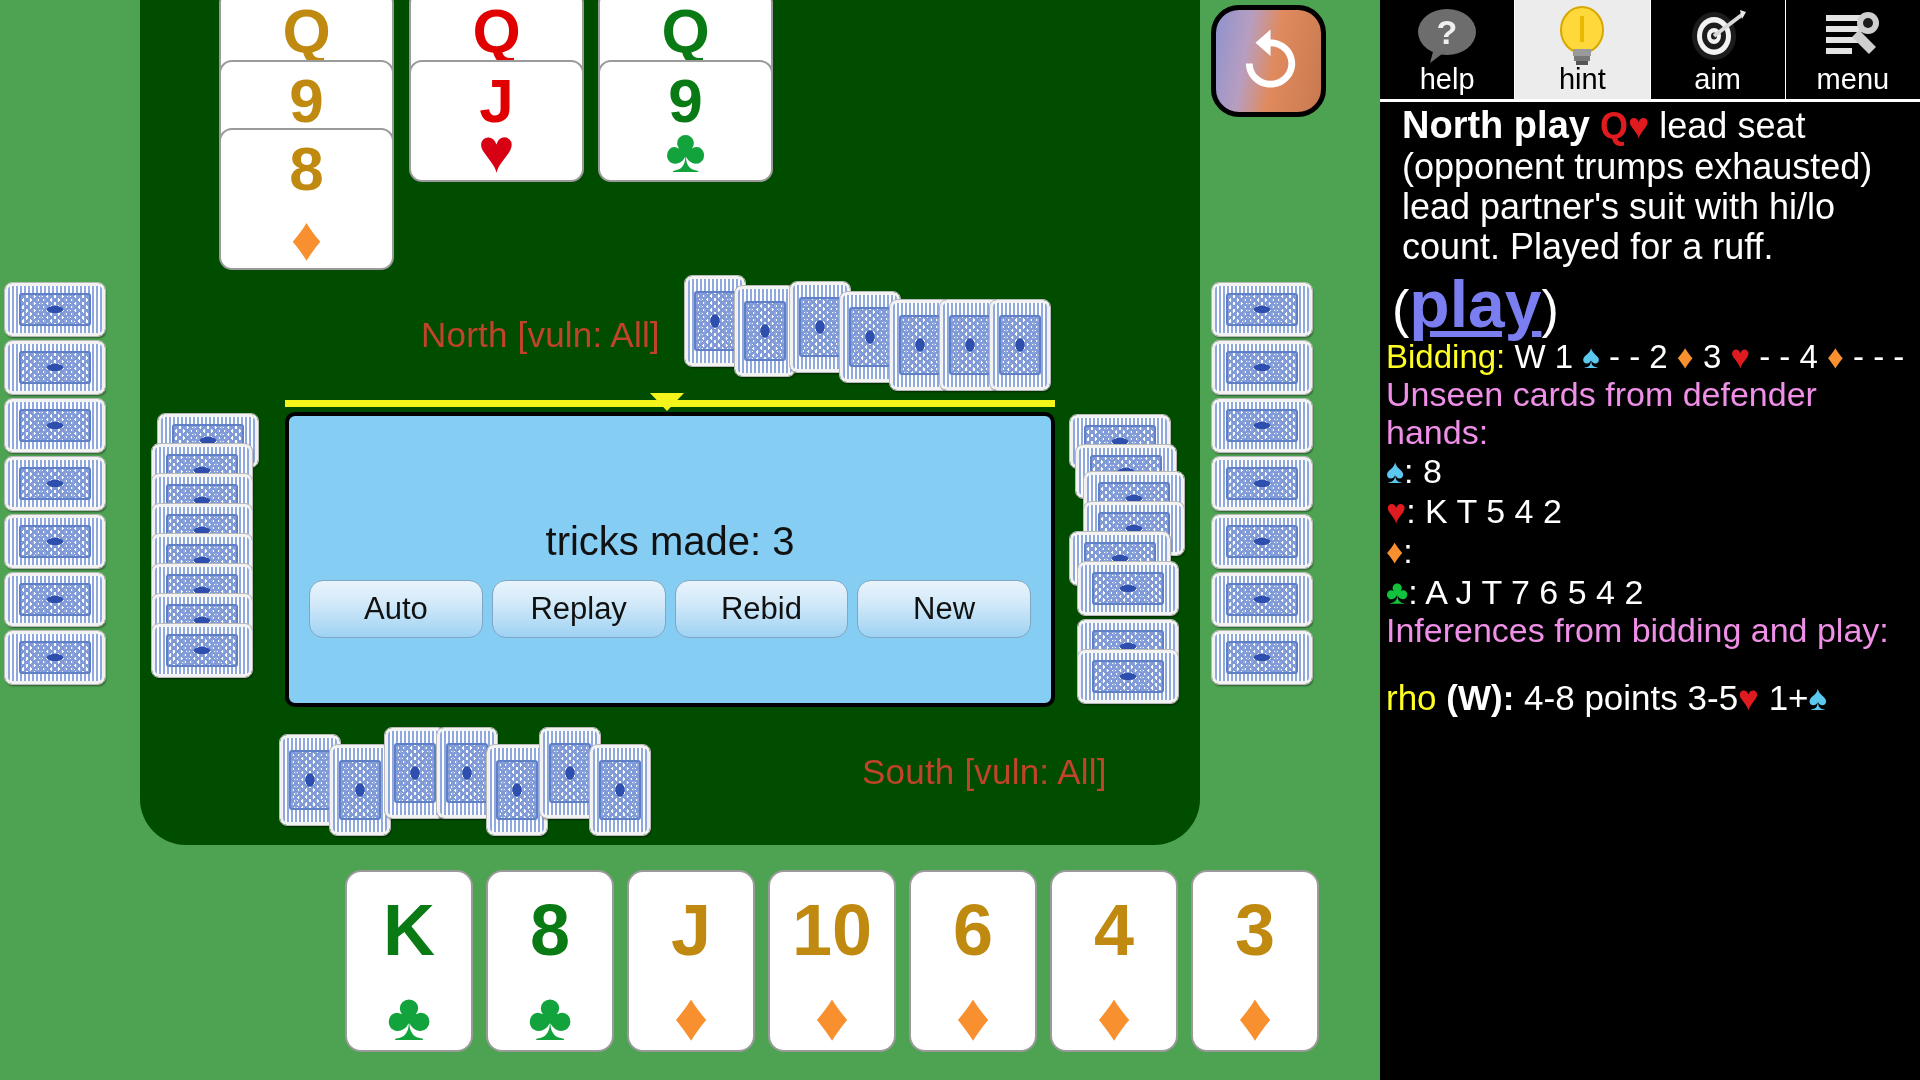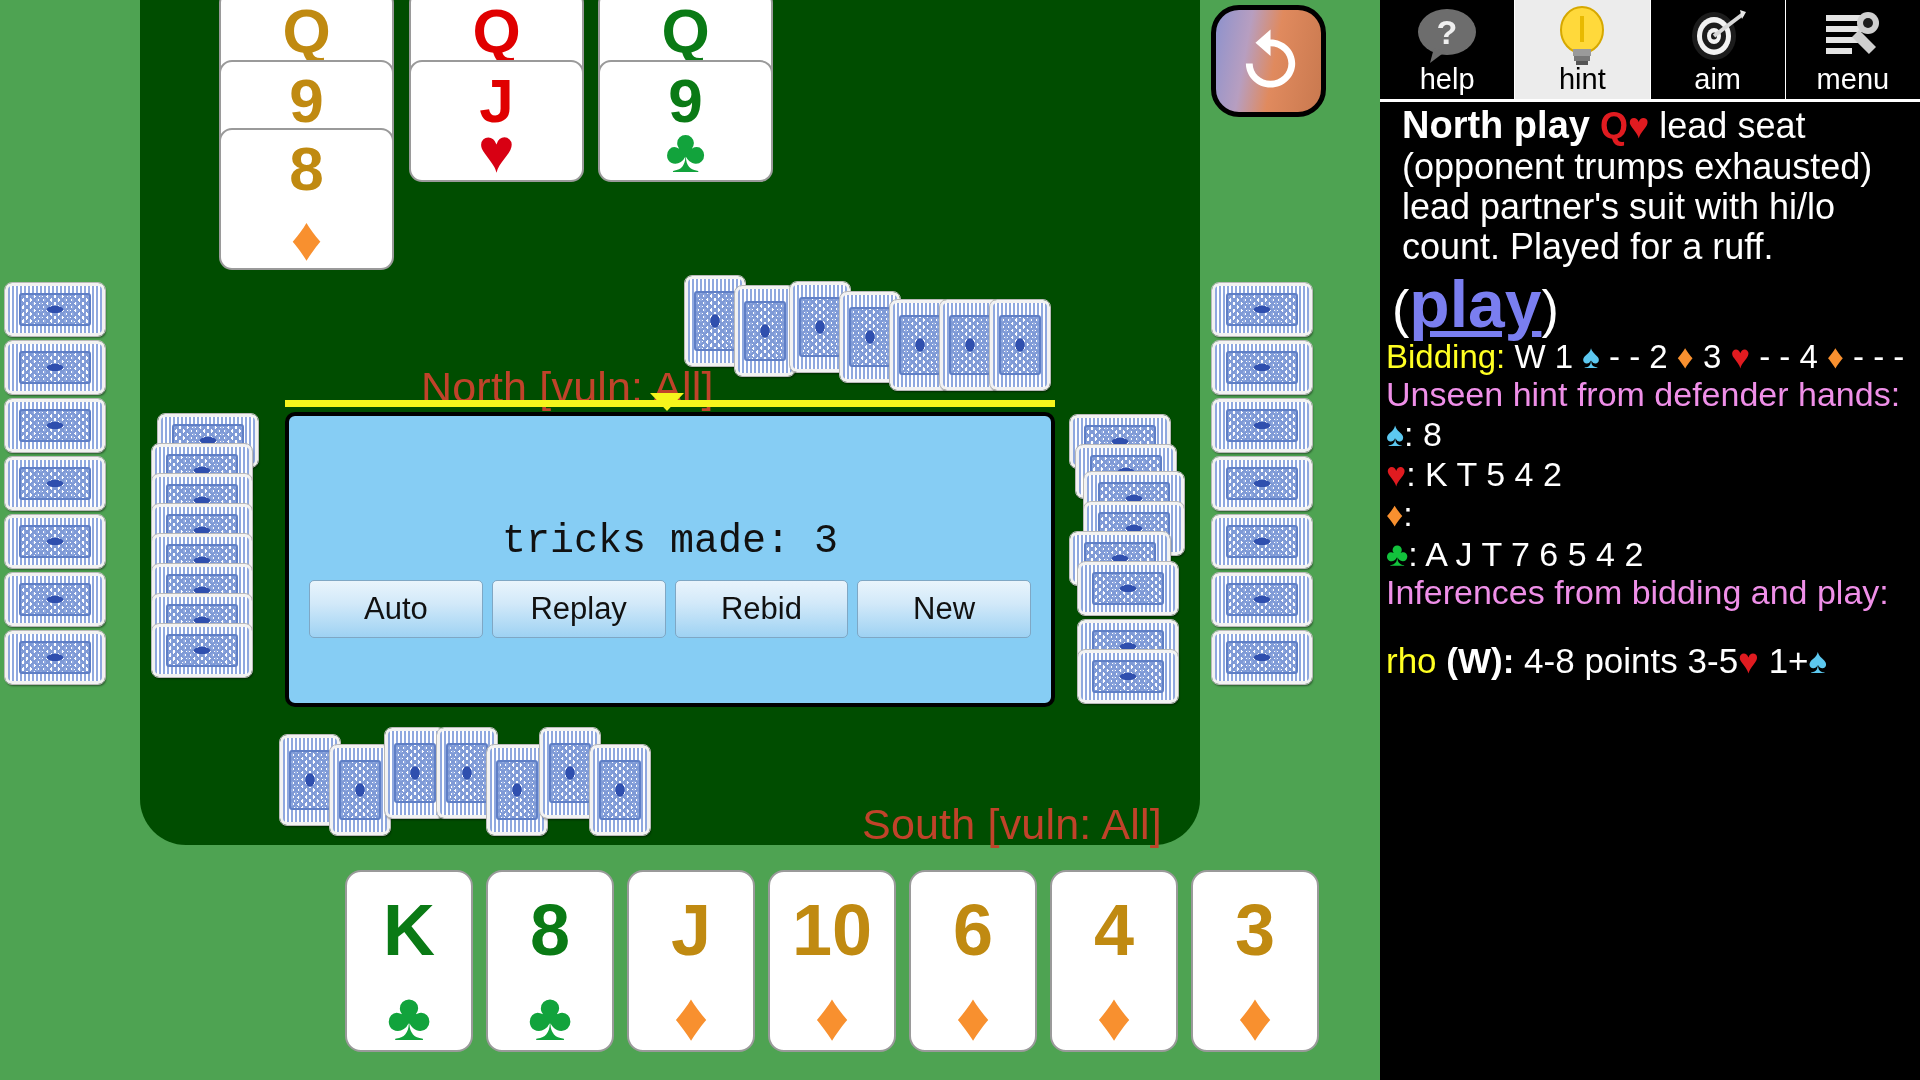--- a/index.html
+++ b/index.html
@@ -2,21 +2,21 @@
 <html><head>
 <meta charset="utf-8">
 <style>
   html,body{margin:0;padding:0;background:#000;}
   body{width:1920px;height:1080px;overflow:hidden;font-family:"Liberation Sans",sans-serif;}
   #root{position:relative;width:1920px;height:1080px;background:#4ea352;}
 
   
   .table-felt{position:absolute;left:140px;top:0;width:1060px;height:845px;background:#004d00;border-radius:0 0 46px 46px;}
 
-  .seat-label{position:absolute;font-size:43px;color:#c0432a;white-space:nowrap;letter-spacing:.2px;margin-top:48px;}
+  .seat-label{position:absolute;font-size:35px;color:#c0432a;white-space:nowrap;letter-spacing:.2px;}
   #north-label{left:421px;top:315px;}
   #south-label{left:862px;top:752px;}
 
   
   .card{position:absolute;background:#fff;border:2px solid #9a9a9a;border-radius:13px;box-sizing:border-box;}
   .card .rank{position:absolute;left:0;right:0;text-align:center;font-weight:bold;line-height:1;}
   .card .pip{position:absolute;left:0;right:0;text-align:center;line-height:1;}
   .suit-d .rank{color:#c08a11;} .suit-d .pip{color:#f8902f;}
   .suit-h .rank{color:#e00000;} .suit-h .pip{color:#d80013;}
   .suit-c .rank{color:#0a7a15;} .suit-c .pip{color:#12a33c;}
@@ -63,23 +63,23 @@
           background:#86cdf4;border:4px solid #000;border-radius:10px;box-sizing:border-box;}
   #dialog-yellowbar{position:absolute;left:285px;top:400px;width:770px;height:7px;background:#f5f51c;}
   #dialog-arrow{position:absolute;left:650px;top:393px;width:0;height:0;
           border-left:17px solid transparent;border-right:17px solid transparent;border-top:18px solid #f5f51c;}
   #contract-line{position:absolute;left:0;right:0;top:28px;text-align:center;white-space:nowrap;}
   #contract-level{font-size:57px;font-weight:bold;color:#c08a11;vertical-align:middle;}
   #contract-suit{font-size:55px;color:#d98d12;vertical-align:middle;margin:0 8px 0 10px;}
   #contract-tricks{font-size:30px;color:#111;vertical-align:middle;}
   #contract-by{font-size:34px;color:#111;vertical-align:middle;}
   #contract-declarer{font-size:62px;font-weight:bold;color:#0d22e8;vertical-align:middle;margin-left:10px;}
-  #tricks-made{position:absolute;left:0;right:0;top:103px;text-align:center;font-size:40px;color:#111;font-family:Liberation Mono, monospace;}
+  #tricks-made{position:absolute;left:0;right:0;top:103px;text-align:center;font-size:40px;color:#111;}
   #dialog-buttons{position:absolute;left:20px;right:20px;top:164px;display:flex;gap:9px;}
-  .dlg-btn{flex:1;height:56px;border:1px solid #7fa7c4;border-radius:5px;
+  .dlg-btn{flex:1;height:56px;border:1px solid #7fa7c4;border-radius:14px;
            background:linear-gradient(180deg,#e9f4fc 0%,#d2e9f9 40%,#9ed2f3 100%);
            font-size:31px;color:#111;display:flex;align-items:center;justify-content:center;cursor:pointer;
            font-family:"Liberation Sans",sans-serif;}
 
   
   #undo-btn{position:absolute;left:1211px;top:5px;width:115px;height:112px;border-radius:28px;
             background:linear-gradient(100deg,#8d92cd 0%,#b79ec0 30%,#e08a5e 55%,#c9794f 100%);
             border:5px solid #000;box-sizing:border-box;display:flex;align-items:center;justify-content:center;cursor:pointer;}
 
   
@@ -319,21 +319,21 @@
         <span>lead seat (opponent trumps exhausted) lead partner's suit with hi/lo count. Played for a ruff.</span>
       </div>
 
       <div id="play-line"><span>(</span><a id="play-link" href="#">play</a><span>)</span></div>
 
       <div id="bidding-line">
         <span id="bidding-label">Bidding:</span>
         <span id="bidding-seq"><span class="">W</span> <span class="">1</span> <span class="s-spade sym">♠</span> <span class="">- -</span> <span class="">2</span> <span class="s-diamond sym">♦</span> <span class="">3</span> <span class="s-heart sym">♥</span> <span class="">- -</span> <span class="">4</span> <span class="s-diamond sym">♦</span> <span class="">- - -</span> </span>
       </div>
 
-      <div class="pink">Unseen hint from defender hands:</div>
+      <div class="pink">Unseen cards from defender hands:</div>
       <div id="unseen-list">
           <div class="unseen-row"><span class="sym s-spade">♠</span><span>: 8</span></div>
           <div class="unseen-row"><span class="sym s-heart">♥</span><span>: K T 5 4 2</span></div>
           <div class="unseen-row"><span class="sym s-diamond">♦</span><span>:</span></div>
           <div class="unseen-row"><span class="sym s-club">♣</span><span>: A J T 7 6 5 4 2</span></div>
         </div>
       <div class="pink">Inferences from bidding and play:</div>
 
       <div id="rho-line">
         <span id="rho-tag">rho</span>

